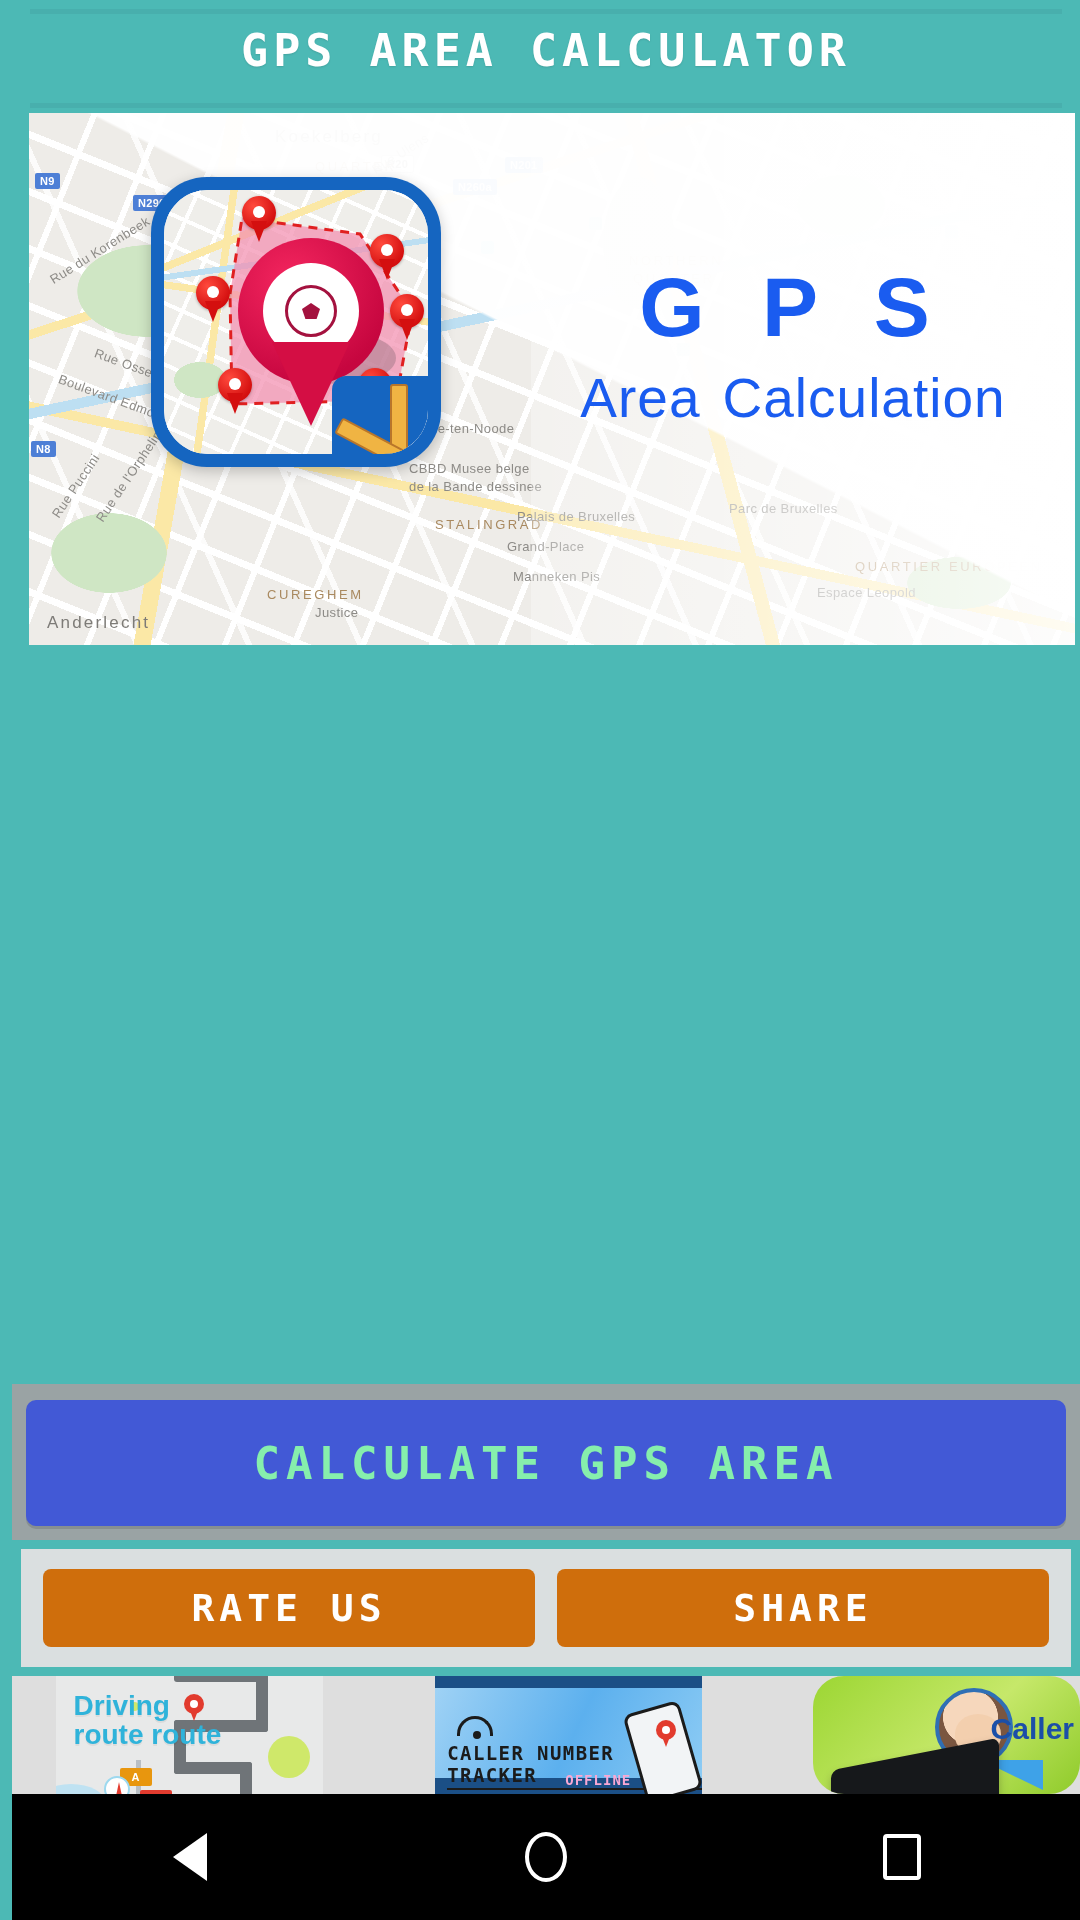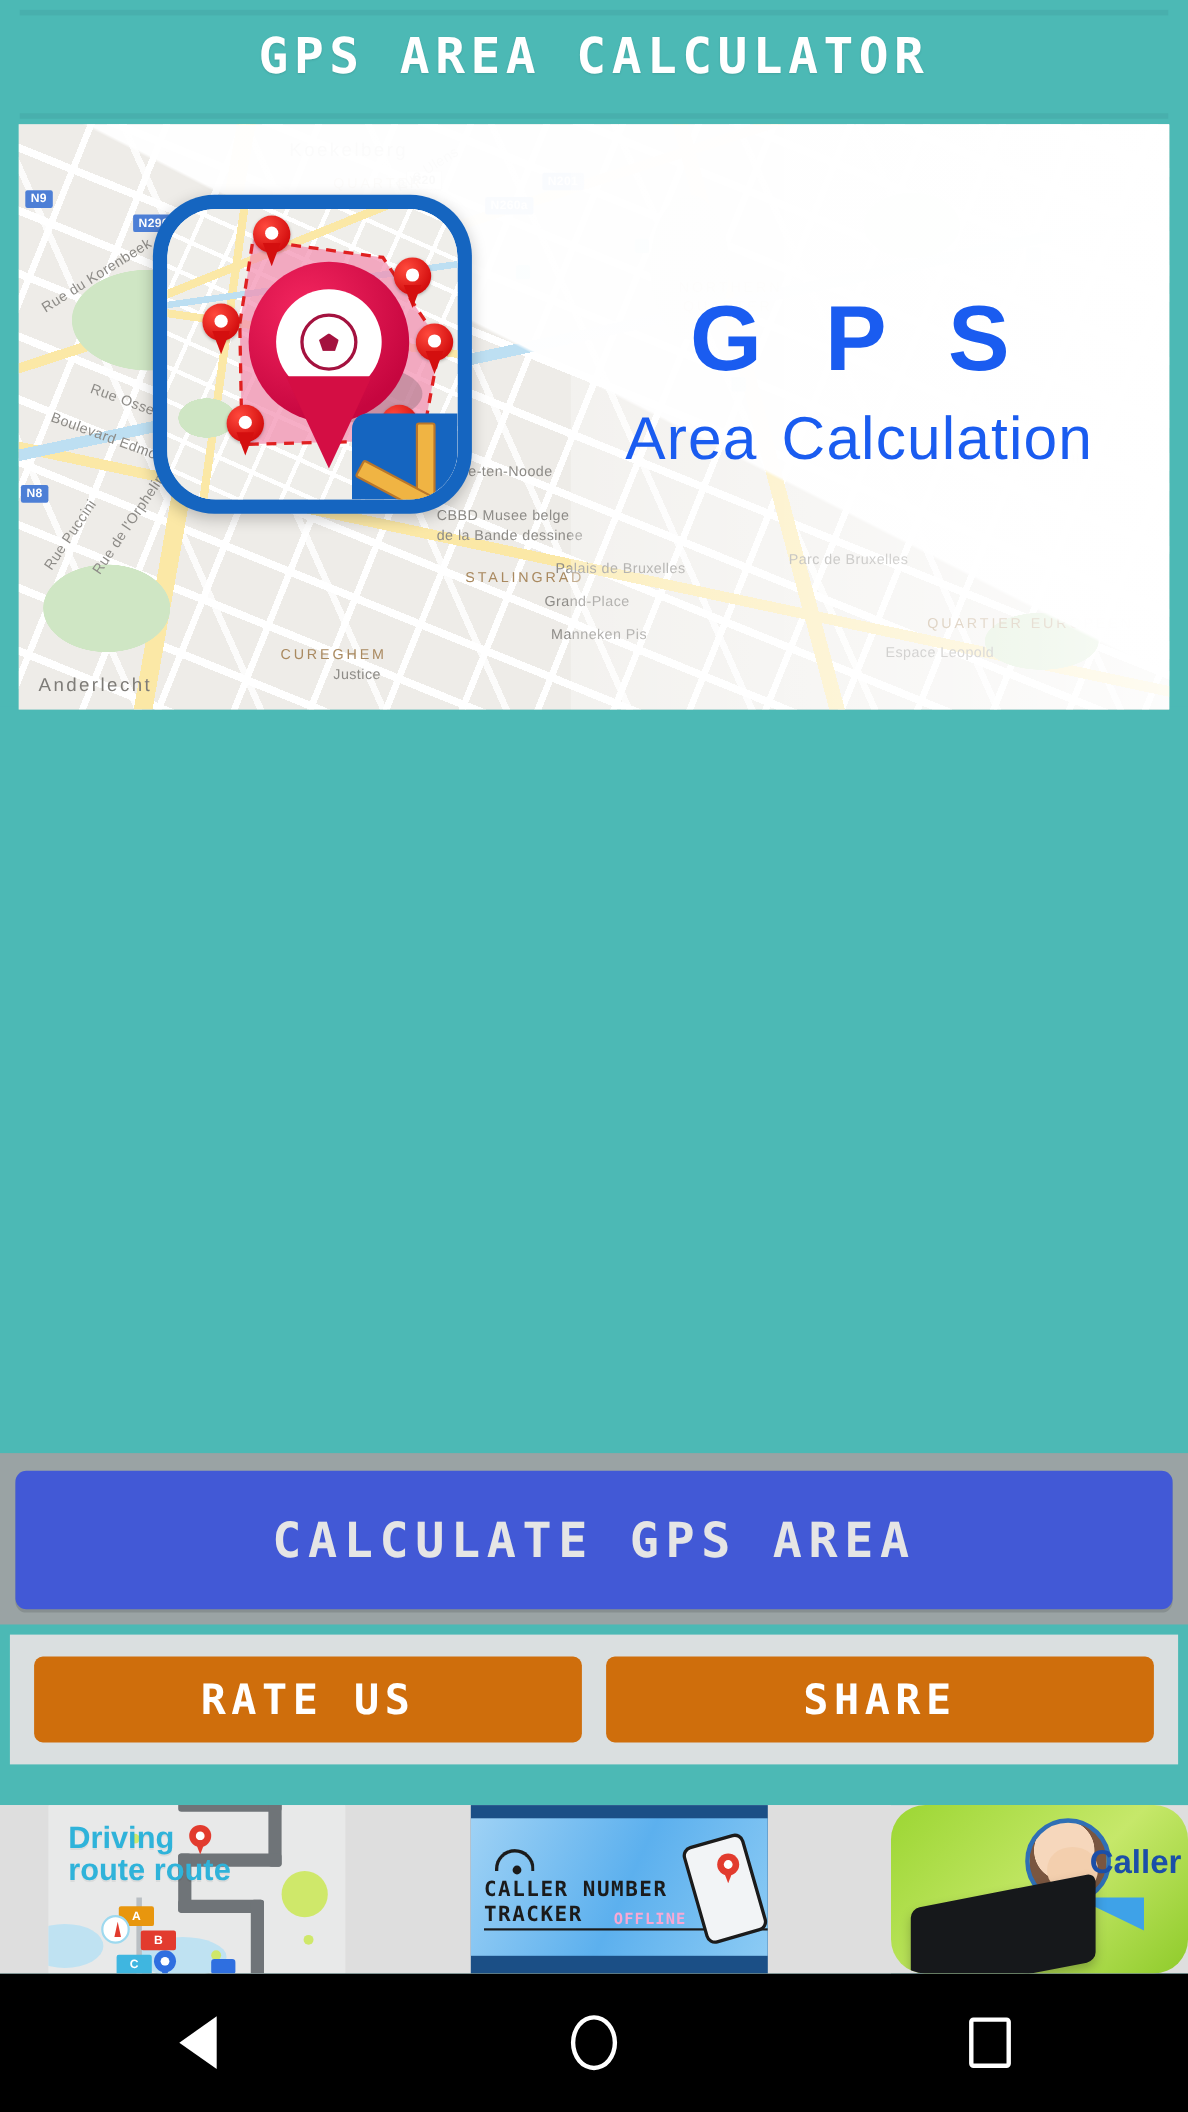--- a/index.html
+++ b/index.html
@@ -9,20 +9,21 @@
     background:#4cb9b5;
     overflow:hidden;
     position:relative;
   }
 
   
   #app {
     position:absolute; left:0; top:0; width:1080px; height:1920px;
     display:flex; flex-direction:column;
     background:#4cb9b5;
+    padding-left:12px;
   }
 
   
   .header {
     position:relative;
     height:113px;
     background:#4cb9b5;
     flex:0 0 auto;
   }
   .header-rule-top {
@@ -241,21 +242,21 @@
   .grey-block {
     flex:0 0 auto;
     background:#9aa3a4;
     padding:16px 14px 14px 14px;
   }
   .calc-btn {
     display:block; width:100%;
     height:126px;
     border:0; border-radius:10px;
     background:#4259d6;
-    color:#e5e5e5;
+    color:#86efac;
     font-family:"DejaVu Sans Mono", monospace;
     font-size:44px; font-weight:700; letter-spacing:6px;
     cursor:pointer;
     box-shadow:0 3px 0 rgba(0,0,0,.12);
   }
   .desc {
     margin-top:24px;
     color:#ffffff;
     font-family:"Liberation Sans", sans-serif;
     font-size:44px;
@@ -285,26 +286,25 @@
     background:#cf6e0c;
     color:#ffffff;
     font-family:"DejaVu Sans Mono", monospace;
     font-size:38px; font-weight:700; letter-spacing:5px;
     cursor:pointer;
   }
 
   
   .ad-strip {
     flex:0 0 auto;
-    height:153px;
+    height:118px;
     background:#dedede;
     display:flex;
     position:relative;
     overflow:hidden;
-    margin-top:28px;
   }
   .ad-tile { position:relative; height:100%; overflow:hidden; }
   .ad-gap  { background:#dedede; height:100%; }
 
   
   .ad-drf { width:270px; background:#e8e9e9; }
   .ad-drf .road {
     position:absolute; background:#6f7478; border-radius:3px;
   }
   .ad-drf .drf-title {

